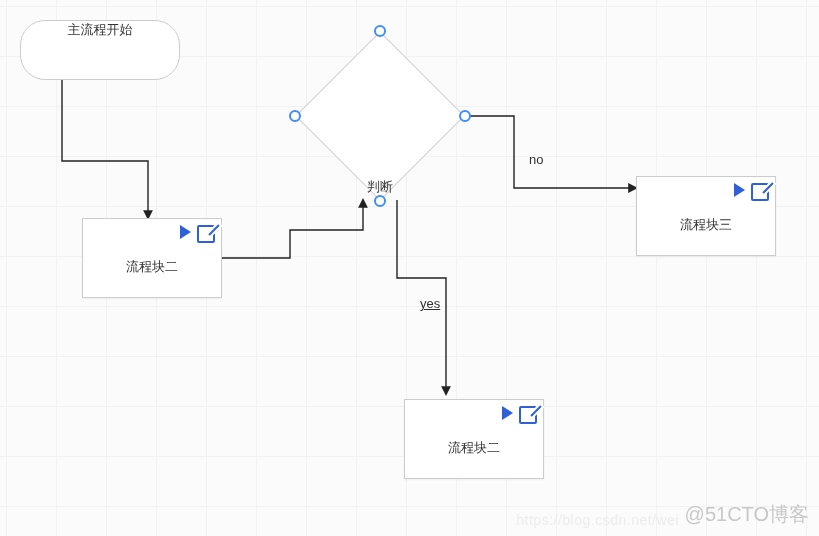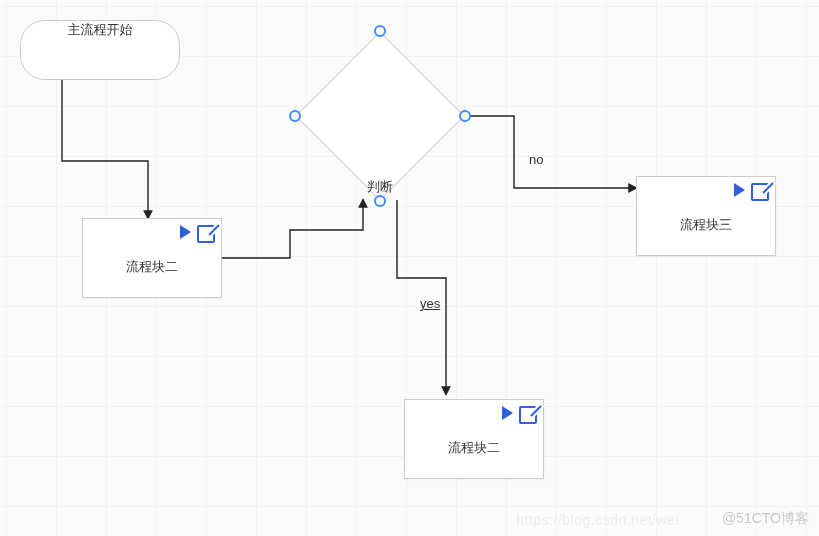--- a/index.html
+++ b/index.html
@@ -102,21 +102,21 @@
     background: #3060d8;
     top: -4px; right: -2px;
     transform: rotate(45deg);
     box-shadow: 0 0 0 2px #fff;
   }
 
   .watermark {
     position: absolute;
     right: 10px; bottom: 8px;
     color: #c0c0c0;
-    font-size: 14px;
+    font-size: 20px;
     opacity: .85;
   }
   .watermark2 {
     position: absolute;
     right: 140px; bottom: 8px;
     color: #e6e6e6;
     font-size: 14px;
     opacity: .7;
     letter-spacing: .5px;
   }

